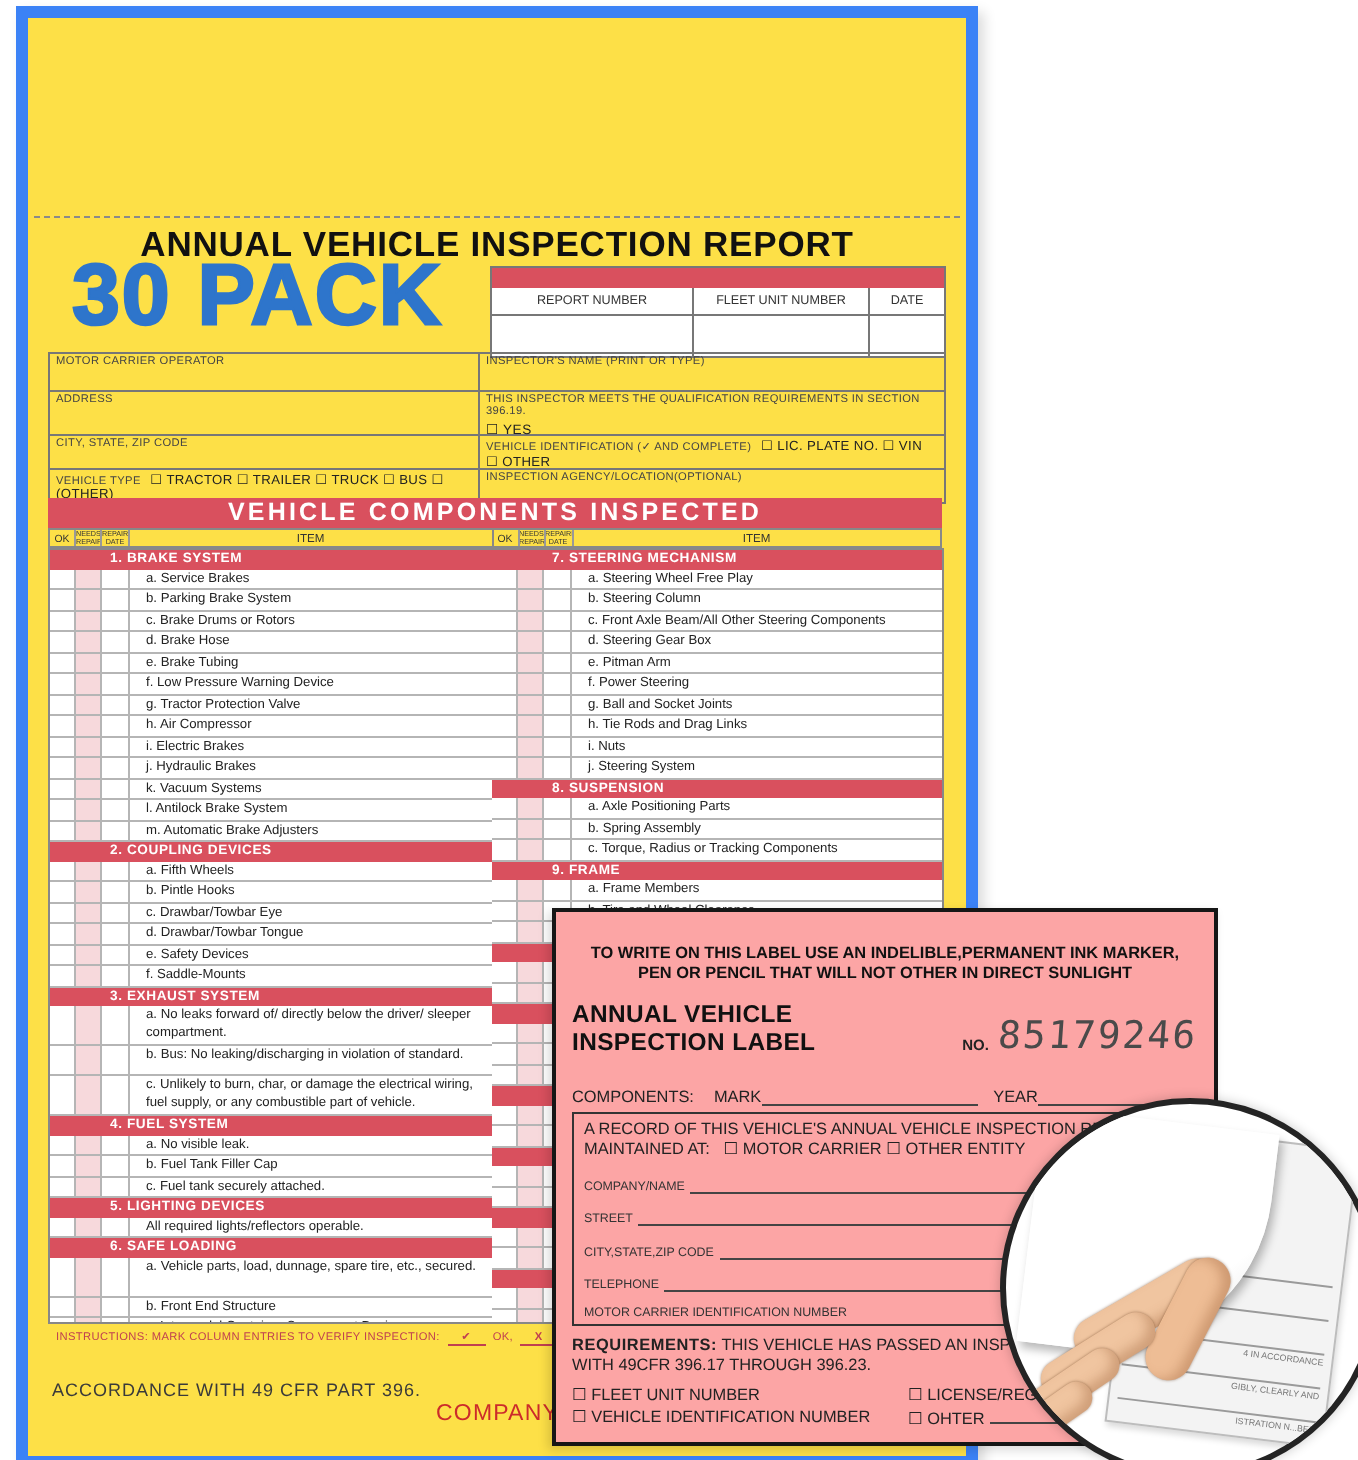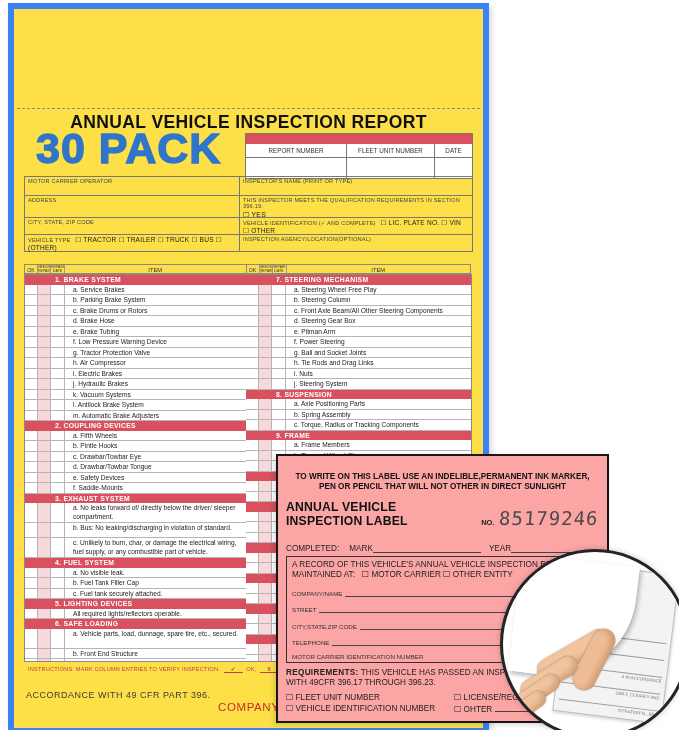--- a/index.html
+++ b/index.html
@@ -147,20 +147,21 @@
       </div>
       <div class="irow" style="height:16px;">
         <div class="icell ileft">
           <span>VEHICLE TYPE</span>
           <span class="inline-opts">☐ TRACTOR   ☐ TRAILER   ☐ TRUCK   ☐ BUS   ☐ (OTHER)</span>
         </div>
         <div class="icell iright">INSPECTION AGENCY/LOCATION(OPTIONAL)</div>
       </div>
     </div>
 
+    <div class="banner">VEHICLE COMPONENTS INSPECTED</div>
 
     <div class="colheads">
       <div class="chgroup chgL">
         <div class="ch okh">OK</div>
         <div class="ch smh">NEEDS REPAIR</div>
         <div class="ch smh2">REPAIRED DATE</div>
         <div class="ch itemh">ITEM</div>
       </div>
       <div class="chgroup chgR">
         <div class="ch okh">OK</div>
@@ -556,21 +557,21 @@
     <div class="cnote">
       <span>TO WRITE ON THIS LABEL USE AN INDELIBLE,PERMANENT INK MARKER,</span><br>
       <span>PEN OR PENCIL THAT WILL NOT OTHER IN DIRECT SUNLIGHT</span>
     </div>
     <div class="ctitlerow">
       <span class="ctitle">ANNUAL VEHICLE INSPECTION LABEL</span>
       <span class="cno">NO.</span>
       <span class="cnum">85179246</span>
     </div>
     <div class="ccompleted">
-      <span>COMPLETED:</span>
+      <span>COMPONENTS:</span>
       <span style="width:10px;"></span>
       <span>MARK</span>
       <span class="fill" style="width:108px;"></span>
       <span style="width:8px;"></span>
       <span>YEAR</span>
       <span class="fill" style="width:78px;"></span>
     </div>
     <div class="cbox">
       <p>A RECORD OF THIS VEHICLE'S ANNUAL VEHICLE INSPECTION REPORT  IS</p>
       <p>

